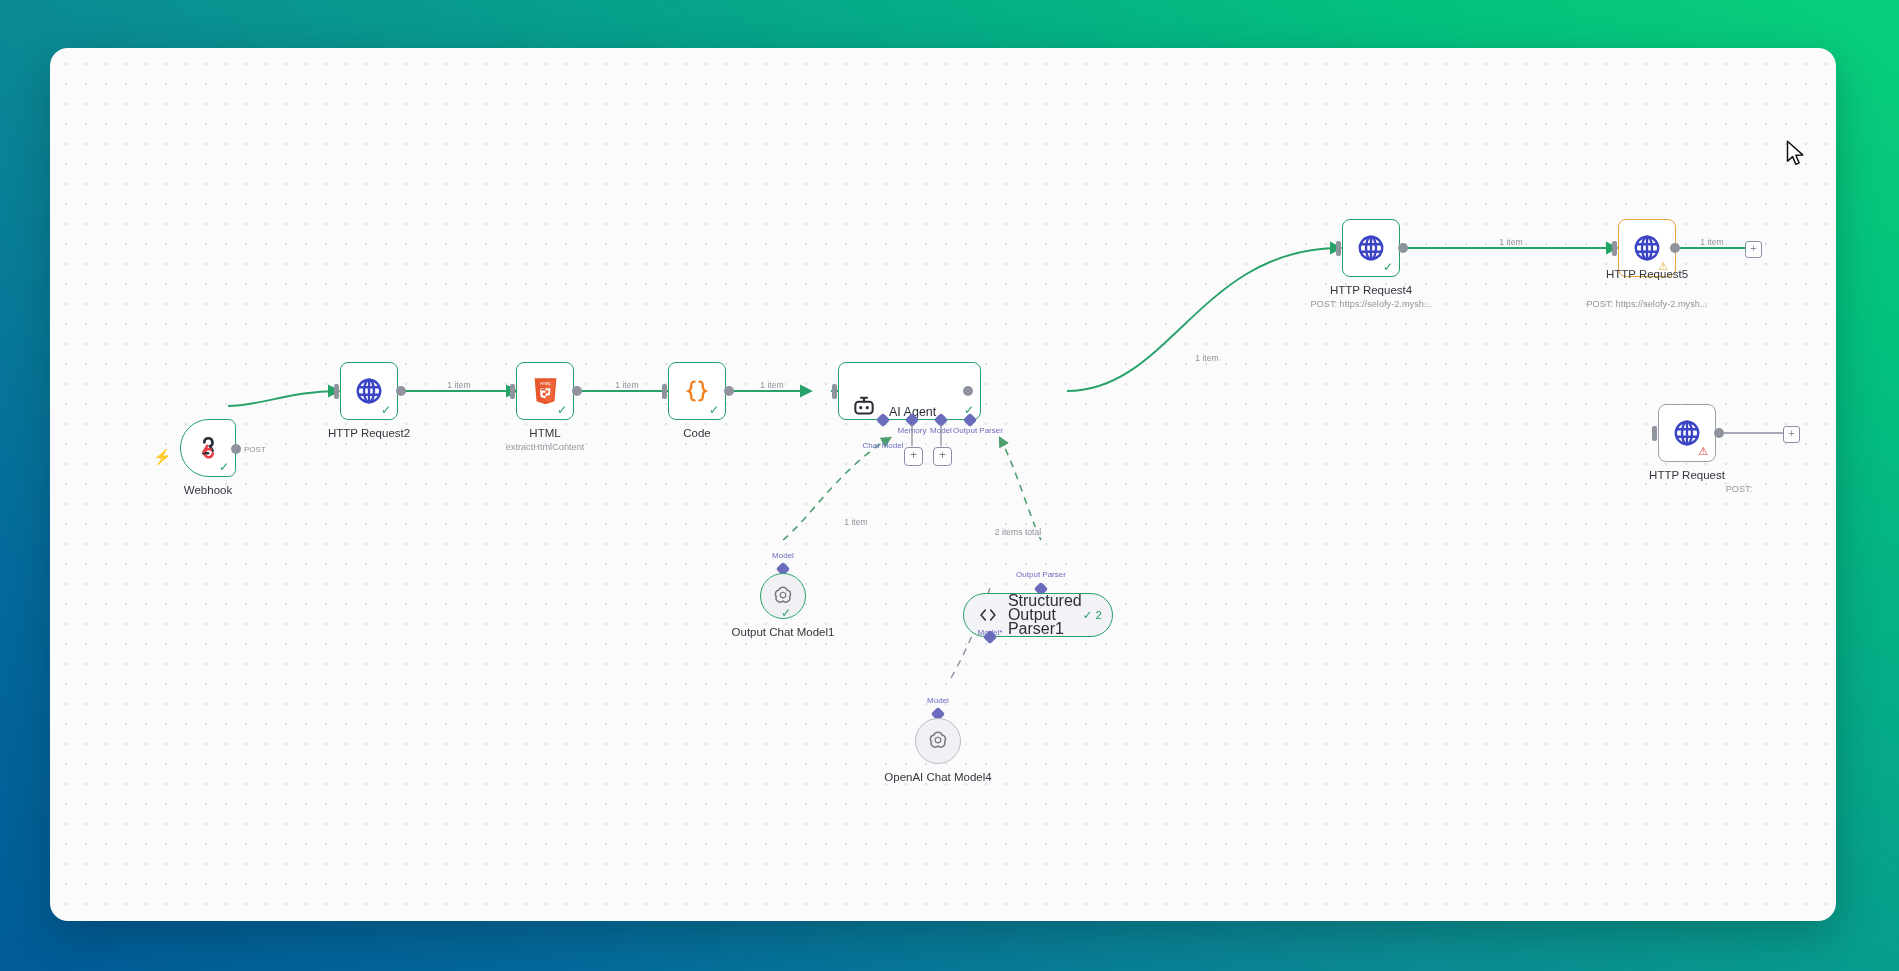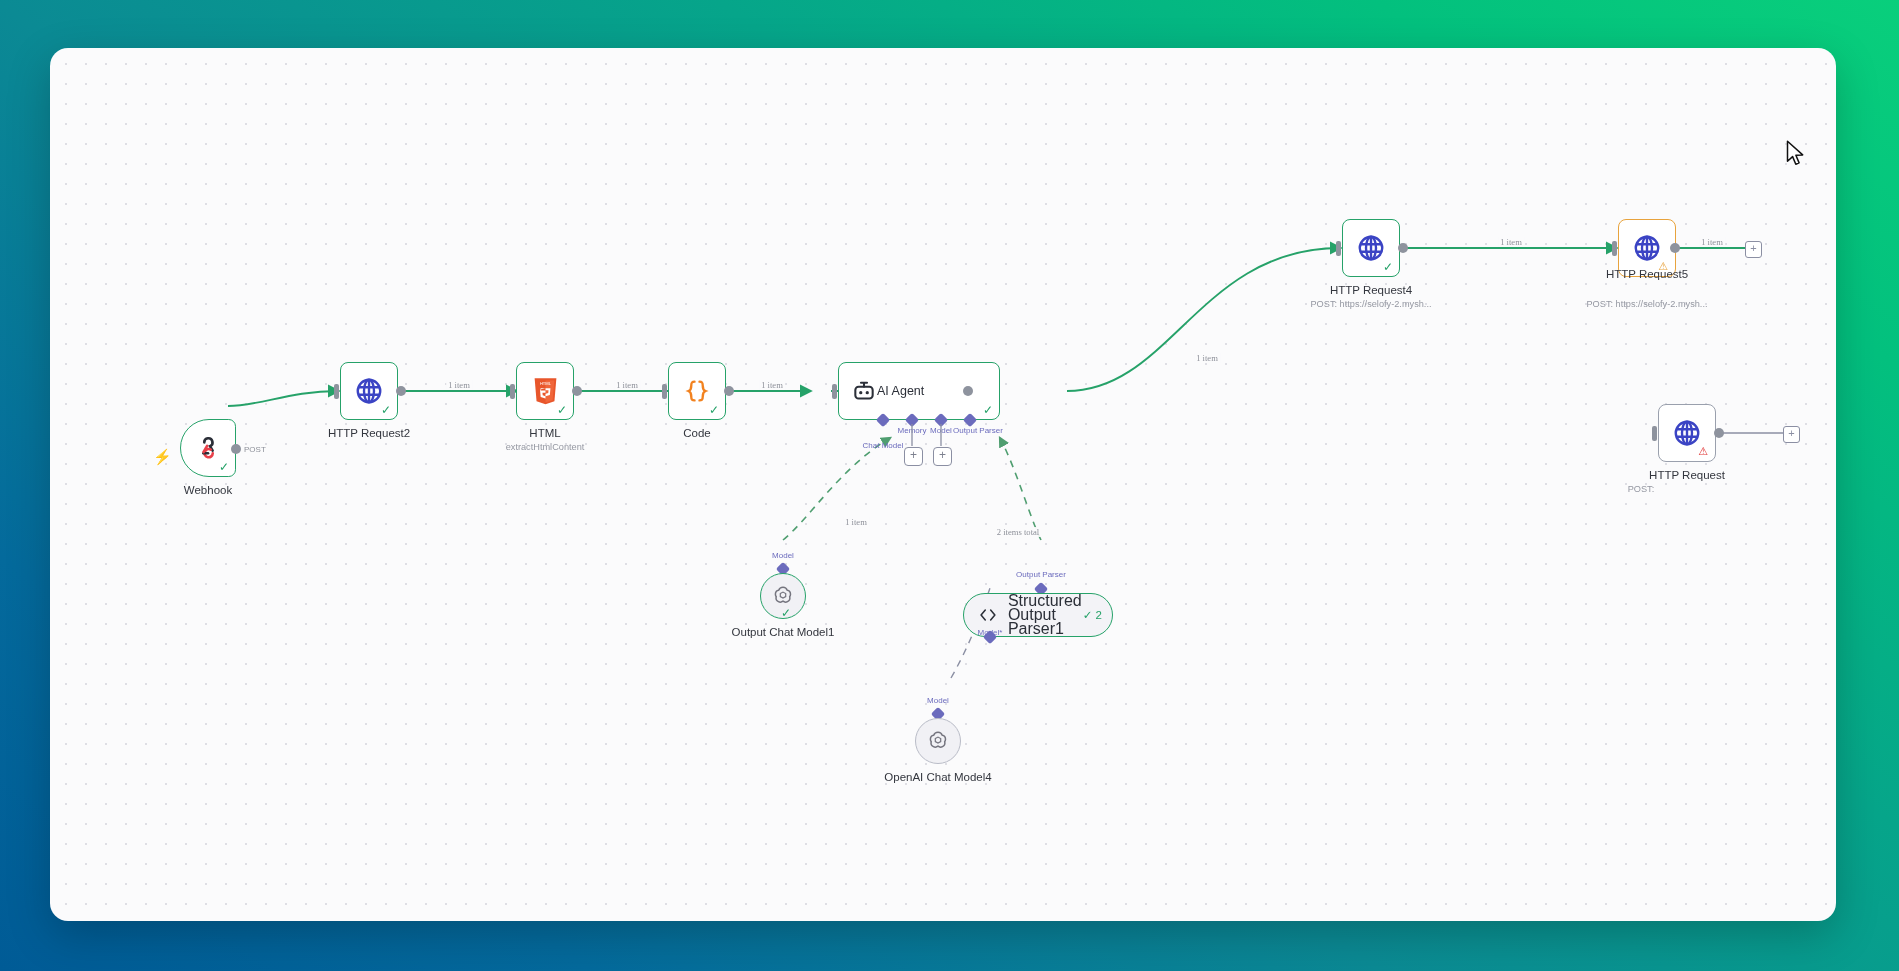--- a/index.html
+++ b/index.html
@@ -25,21 +25,21 @@
   .box.warn{border-color:#e8a33d;}
   .box.trig{border-radius:32px 8px 8px 32px;width:56px;}
   .circ{position:absolute;width:46px;height:46px;border-radius:50%;
     background:#f1f1f5;border:1.6px solid #b9bcc7;box-sizing:border-box;
     display:flex;align-items:center;justify-content:center;}
   .circ.ok{border-color:#26a269;}
   .pill{position:absolute;height:44px;border-radius:23px;background:#f3f3f7;
     border:1.6px solid #26a269;box-sizing:border-box;display:flex;align-items:center;
     padding:0 14px;gap:10px;}
 
-  .wide{width:162px;border-radius:8px;justify-content:flex-start;padding-left:12px;}
+  .wide{width:143px;border-radius:8px;justify-content:flex-start;padding-left:12px;gap:12px;align-items:flex-end;}
   .wide .ttl{font-size:12.5px;color:#2b2f38;}
 
   .lbl{position:absolute;text-align:center;font-size:11.5px;color:#33363e;
     white-space:nowrap;transform:translateX(-50%);}
   .sub{position:absolute;text-align:center;font-size:9.2px;color:#9497a1;
     white-space:nowrap;transform:translateX(-50%);}
 
   
   .chk{position:absolute;right:6px;bottom:3px;font-size:12px;color:#26a269;line-height:1;}
   .wtri{position:absolute;right:7px;bottom:4px;font-size:11px;color:#e8a33d;line-height:1;}
@@ -53,21 +53,21 @@
   .plusbtn{position:absolute;width:15px;height:15px;border:1.3px solid #8b8fa3;
     border-radius:3px;background:#fff;color:#8b8fa3;font-size:11px;line-height:12px;
     text-align:center;}
   .plusbig{position:absolute;width:17px;height:17px;border:1.4px solid #8b8fa3;
     border-radius:4px;background:#fff;color:#7d818f;font-size:12px;line-height:14px;
     text-align:center;}
 
   .ptxt{position:absolute;font-size:8px;color:#6b6bbd;white-space:nowrap;
     transform:translateX(-50%);}
   .wtxt{position:absolute;font-size:8.6px;color:#8d9099;white-space:nowrap;
-    transform:translateX(-50%);background:rgba(251,251,252,.9);padding:0 2px;font-family:Liberation Serif, serif;}
+    transform:translateX(-50%);background:rgba(251,251,252,.9);padding:0 2px;}
   .bolt{position:absolute;font-size:15px;color:#ef6c2a;}
   .meth{position:absolute;font-size:8px;color:#8d9099;}
 
   #cursor{position:absolute;left:1786px;top:140px;width:20px;height:28px;}
 </style>
 </head>
 <body>
 
 <div id="app">
   <div id="canvas">
@@ -241,21 +241,21 @@
       <div class="box" style="left:1608px;top:356px">
         <svg width="30" height="30" viewBox="0 0 24 24">
           <circle cx="12" cy="12" r="9" fill="none" stroke="#3b44c4" stroke-width="1.9"></circle>
           <ellipse cx="12" cy="12" rx="4" ry="9" fill="none" stroke="#3b44c4" stroke-width="1.9"></ellipse>
           <path d="M3.3 9h17.4M3.3 15h17.4M12 3v18" fill="none" stroke="#3b44c4" stroke-width="1.9"></path>
         </svg>
         <span class="wtri red">⚠</span>
       </div>
       <div class="pin" style="left:1664px;top:380px"></div>
       <div class="lbl" style="left:1637px;top:421px">HTTP Request</div>
-      <div class="sub" style="left:1591px;top:436px">POST:</div>
+      <div class="sub" style="left:1689px;top:436px">POST:</div>
       <div class="plusbtn" style="left:1733px;top:378px">+</div>
     </div>
 
     <div class="node">
       <div class="ptxt" style="left:733px;top:503px">Model</div>
       <div class="dia" style="left:728px;top:516px"></div>
       <div class="circ ok" style="left:710px;top:525px">
         <svg width="24" height="24" viewBox="0 0 24 24">
           <path d="M12 3.2c2 0 3.6 1.2 4.2 3 1.9.3 3.3 2 3.3 4 0 .9-.3 1.8-.8 2.5.5 1.9-.4 4-2.2 4.9-1.5.8-3.2.6-4.5-.4-1.3 1-3.1 1.2-4.6.4-1.8-.9-2.7-3-2.2-4.9a4.2 4.2 0 0 1-.8-2.5c0-2 1.4-3.7 3.3-4 .6-1.8 2.3-3 4.3-3z" fill="none" stroke="#74747e" stroke-width="1.5"></path>
           <path d="M9.3 9.6 12 8.1l2.7 1.5v3l-2.7 1.5-2.7-1.5z" fill="none" stroke="#74747e" stroke-width="1.2"></path>

